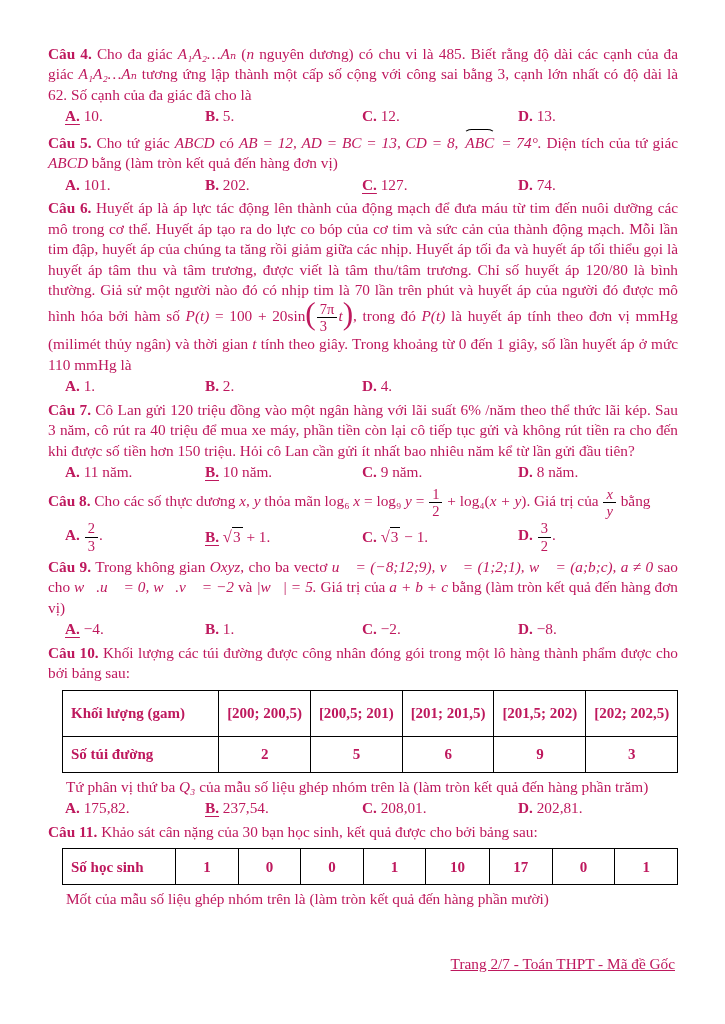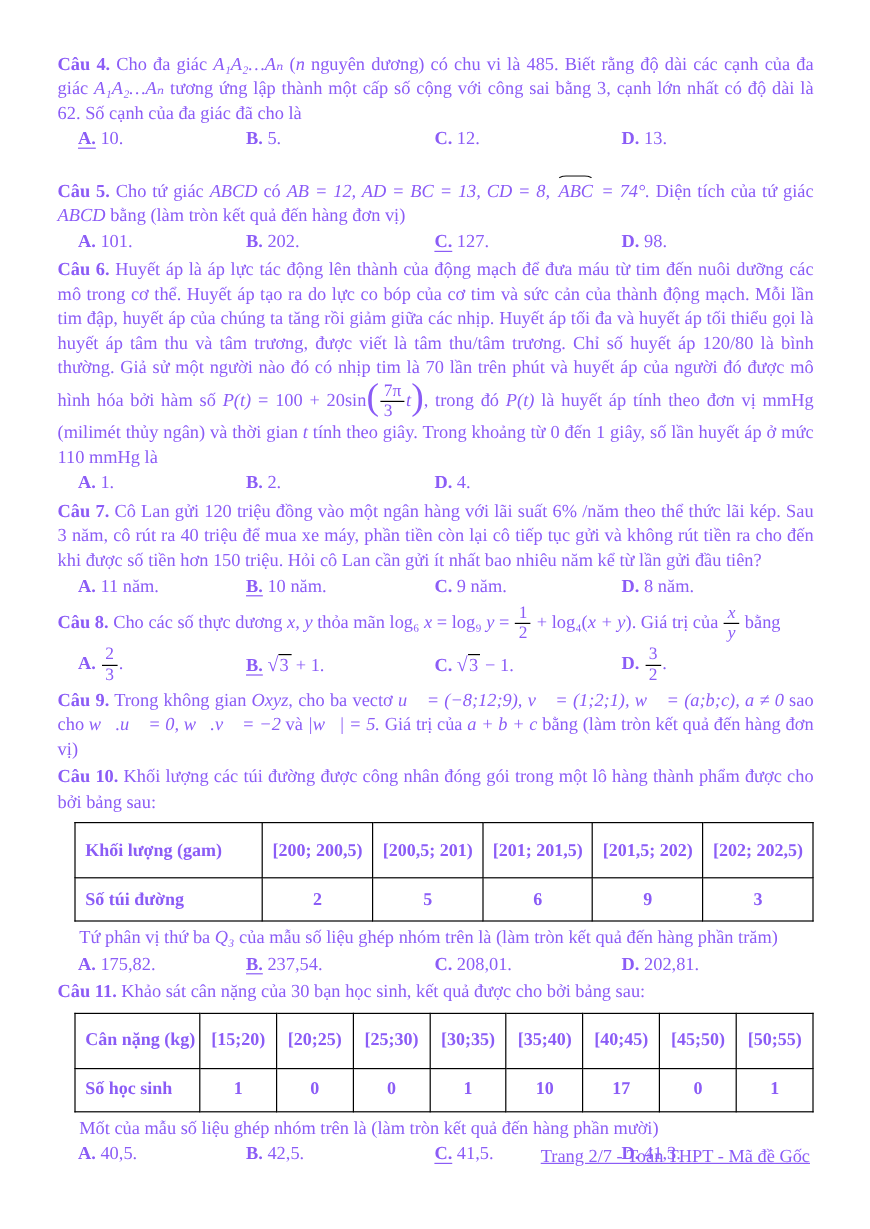--- a/index.html
+++ b/index.html
@@ -1,18 +1,18 @@
 <!DOCTYPE html>
 <html><head>
 <meta charset="utf-8">
 <style>
   html,body{margin:0;padding:0;background:#fff;}
   .page{
     position:relative;width:725px;height:1024px;box-sizing:border-box;
-    padding:44px 47px 0 48px;background:#fff;color:#8b5cf6;overflow:hidden;
+    padding:44px 47px 0 48px;background:#fff;color:#be185d;overflow:hidden;
     font-family:"Liberation Serif","DejaVu Serif",serif;
     font-size:15.3px;line-height:1.34;
   }
   .q{margin:0 0 3px 0;}
   .qp{margin:0;text-align:justify;}
   .ql{font-weight:bold;}
   .m{font-style:italic;}
   .opts{display:grid;grid-template-columns:140px 157px 156px 1fr;margin:1px 0 2px 17px;align-items:center;}
   .opt{white-space:nowrap;}
   .ol{font-weight:bold;}
@@ -21,21 +21,21 @@
   .frac{display:inline-block;vertical-align:middle;line-height:1.12;font-size:0.95em;padding:0 1px;}
   .frac .num{display:block;border-bottom:1px solid #000;padding:0 3px;}
   .frac .den{display:block;padding:0 3px;}
   
   .bp{display:inline-block;font-size:2.05em;line-height:0;vertical-align:-0.1em;font-weight:300;}
   
   .sqrt{white-space:nowrap;font-style:normal;}
   .sqrt .rs{font-size:1.08em;}
   .sqrt .rad{border-top:1.2px solid #000;padding:0 2px 0 1px;}
   
-  .hat{font-style:italic;position:relative;display:inline-block;padding:0 2px;margin-top:20px;}
+  .hat{font-style:italic;position:relative;display:inline-block;padding:0 2px;margin-top:3px;}
   .hat::before{content:"";position:absolute;left:1px;right:1px;top:-4px;height:8px;
     border:1.5px solid transparent;border-top-color:#000;border-radius:50%/100%;}
   
   .tbl{border-collapse:collapse;margin:6px 0 4px 14px;}
   .tbl td{border:1.3px solid #000;text-align:center;padding:4px 3px;font-size:15px;font-weight:bold;}
   .tbl tr:first-child td{height:37px;}
   .tbl tr:last-child td{height:27px;}
   .tbl td.lbl{text-align:left;padding-left:8px;}
   .t10 td.lbl{width:152px;}
   .t10 td.c{width:88px;}
@@ -59,21 +59,21 @@
       <div class="opt"><b class="ol">D.</b> <span>13.</span></div>
     </div>
   </div>
 
   <div class="q">
     <p class="qp"><b class="ql">Câu 5.</b><span> Cho tứ giác </span><span class="m">ABCD</span><span> có </span><span class="m">AB = 12, AD = BC = 13, CD = 8, </span><span class="hat">ABC</span><span class="m"> = 74°.</span><span> Diện tích của tứ giác </span><span class="m">ABCD</span><span> bằng (làm tròn kết quả đến hàng đơn vị)</span></p>
     <div class="opts">
       <div class="opt"><b class="ol">A.</b> <span>101.</span></div>
       <div class="opt"><b class="ol">B.</b> <span>202.</span></div>
       <div class="opt"><b class="ol u">C.</b> <span>127.</span></div>
-      <div class="opt"><b class="ol">D.</b> <span>98.</span></div>
+      <div class="opt"><b class="ol">D.</b> <span>74.</span></div>
     </div>
   </div>
 
   <div class="q">
     <p class="qp"><b class="ql">Câu 6.</b><span> Huyết áp là áp lực tác động lên thành của động mạch để đưa máu từ tim đến nuôi dưỡng các mô trong cơ thể. Huyết áp tạo ra do lực co bóp của cơ tim và sức cản của thành động mạch. Mỗi lần tim đập, huyết áp của chúng ta tăng rồi giảm giữa các nhịp. Huyết áp tối đa và huyết áp tối thiểu gọi là huyết áp tâm thu và tâm trương, được viết là tâm thu/tâm trương. Chỉ số huyết áp 120/80 là bình thường. Giả sử một người nào đó có nhịp tim là 70 lần trên phút và huyết áp của người đó được mô hình hóa bởi hàm số </span><span class="m">P(t)</span><span> = 100 + 20sin</span><span class="bp">(</span><span class="frac"><span class="num">7π</span><span class="den">3</span></span><span class="m">t</span><span class="bp">)</span><span>, trong đó </span><span class="m">P(t)</span><span> là huyết áp tính theo đơn vị mmHg (milimét thủy ngân) và thời gian </span><span class="m">t</span><span> tính theo giây. Trong khoảng từ 0 đến 1 giây, số lần huyết áp ở mức 110 mmHg là</span></p>
     <div class="opts">
       <div class="opt"><b class="ol">A.</b> <span>1.</span></div>
       <div class="opt"><b class="ol">B.</b> <span>2.</span></div>
       <div class="opt"><b class="ol">D.</b> <span>4.</span></div>
     </div>
@@ -94,20 +94,26 @@
     <div class="opts">
       <div class="opt"><b class="ol">A.</b> <span class="frac"><span class="num">2</span><span class="den">3</span></span><span>.</span></div>
       <div class="opt"><b class="ol u">B.</b> <span class="sqrt"><span class="rs">√</span><span class="rad">3</span></span><span> + 1.</span></div>
       <div class="opt"><b class="ol">C.</b> <span class="sqrt"><span class="rs">√</span><span class="rad">3</span></span><span> − 1.</span></div>
       <div class="opt"><b class="ol">D.</b> <span class="frac"><span class="num">3</span><span class="den">2</span></span><span>.</span></div>
     </div>
   </div>
 
   <div class="q">
     <p class="qp"><b class="ql">Câu 9.</b><span> Trong không gian </span><span class="m">Oxyz</span><span>, cho ba vectơ </span><span class="m">u⃗ = (−8;12;9), v⃗ = (1;2;1), w⃗ = (a;b;c), a ≠ 0</span><span> sao cho </span><span class="m">w⃗.u⃗ = 0, w⃗.v⃗ = −2</span><span> và </span><span class="m">|w⃗| = 5.</span><span> Giá trị của </span><span class="m">a + b + c</span><span> bằng (làm tròn kết quả đến hàng đơn vị)</span></p>
+    <div class="opts">
+      <div class="opt"><b class="ol u">A.</b> <span>−4.</span></div>
+      <div class="opt"><b class="ol">B.</b> <span>1.</span></div>
+      <div class="opt"><b class="ol">C.</b> <span>−2.</span></div>
+      <div class="opt"><b class="ol">D.</b> <span>−8.</span></div>
+    </div>
   </div>
 
   <div class="q">
     <p class="qp"><b class="ql">Câu 10.</b><span> Khối lượng các túi đường được công nhân đóng gói trong một lô hàng thành phẩm được cho bởi bảng sau:</span></p>
     <table class="tbl t10">
       <tbody>
           <tr>
         <td class="lbl">Khối lượng (gam)</td>
         <td class="c ivl">[200; 200,5)</td>
         <td class="c ivl">[200,5; 201)</td>
@@ -131,48 +137,31 @@
       <div class="opt"><b class="ol u">B.</b> <span>237,54.</span></div>
       <div class="opt"><b class="ol">C.</b> <span>208,01.</span></div>
       <div class="opt"><b class="ol">D.</b> <span>202,81.</span></div>
     </div>
   </div>
 
   <div class="q">
     <p class="qp"><b class="ql">Câu 11.</b><span> Khảo sát cân nặng của 30 bạn học sinh, kết quả được cho bởi bảng sau:</span></p>
     <table class="tbl t11">
       <tbody>
-          <tr>
-        <td class="lbl">Cân nặng (kg)</td>
-        <td class="c ivl">[15;20)</td>
-        <td class="c ivl">[20;25)</td>
-        <td class="c ivl">[25;30)</td>
-        <td class="c ivl">[30;35)</td>
-        <td class="c ivl">[35;40)</td>
-        <td class="c ivl">[40;45)</td>
-        <td class="c ivl">[45;50)</td>
-        <td class="c ivl">[50;55)</td>
-      </tr>
       <tr>
         <td class="lbl">Số học sinh</td>
         <td class="c">1</td>
         <td class="c">0</td>
         <td class="c">0</td>
         <td class="c">1</td>
         <td class="c">10</td>
         <td class="c">17</td>
         <td class="c">0</td>
         <td class="c">1</td>
       </tr>
     </tbody>
       </table>
     <p class="qp ind"><span>Mốt của mẫu số liệu ghép nhóm trên là (làm tròn kết quả đến hàng phần mười)</span></p>
-    <div class="opts">
-      <div class="opt"><b class="ol">A.</b> <span>40,5.</span></div>
-      <div class="opt"><b class="ol">B.</b> <span>42,5.</span></div>
-      <div class="opt"><b class="ol u">C.</b> <span>41,5.</span></div>
-      <div class="opt"><b class="ol">D.</b> <span>41,3.</span></div>
-    </div>
   </div>
 
   <div class="footer">Trang 2/7 - Toán THPT - Mã đề Gốc</div>
 
 </div>
 
 </body></html>

